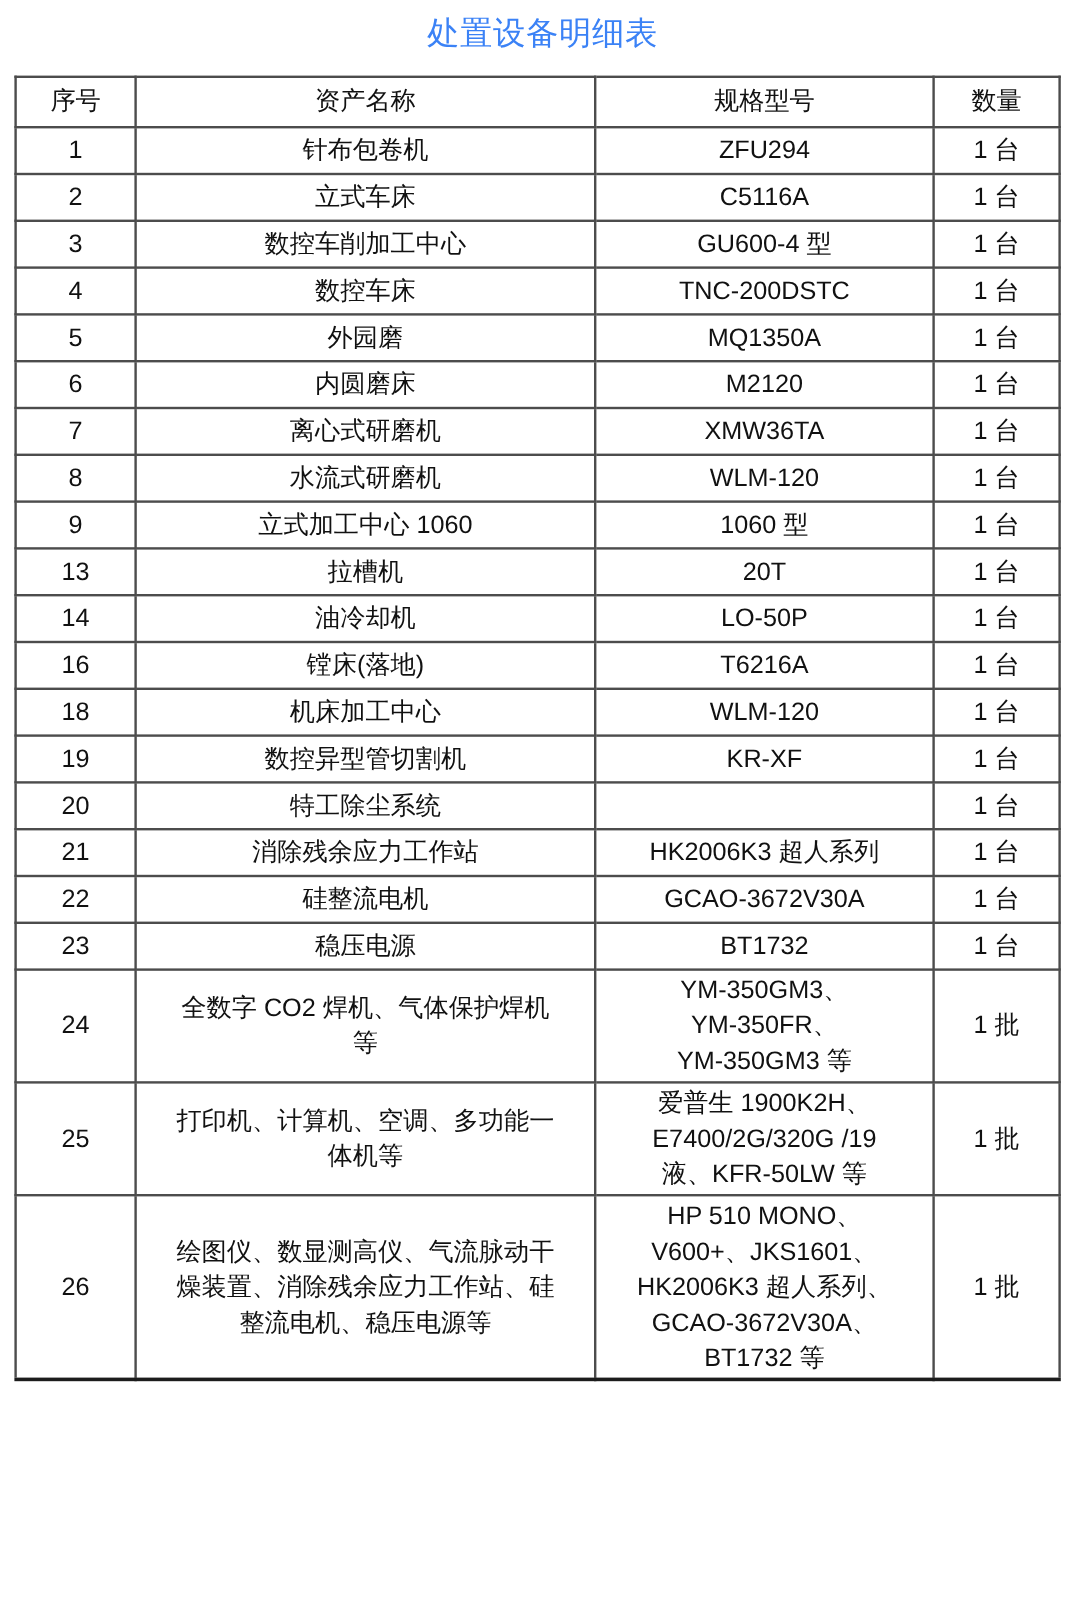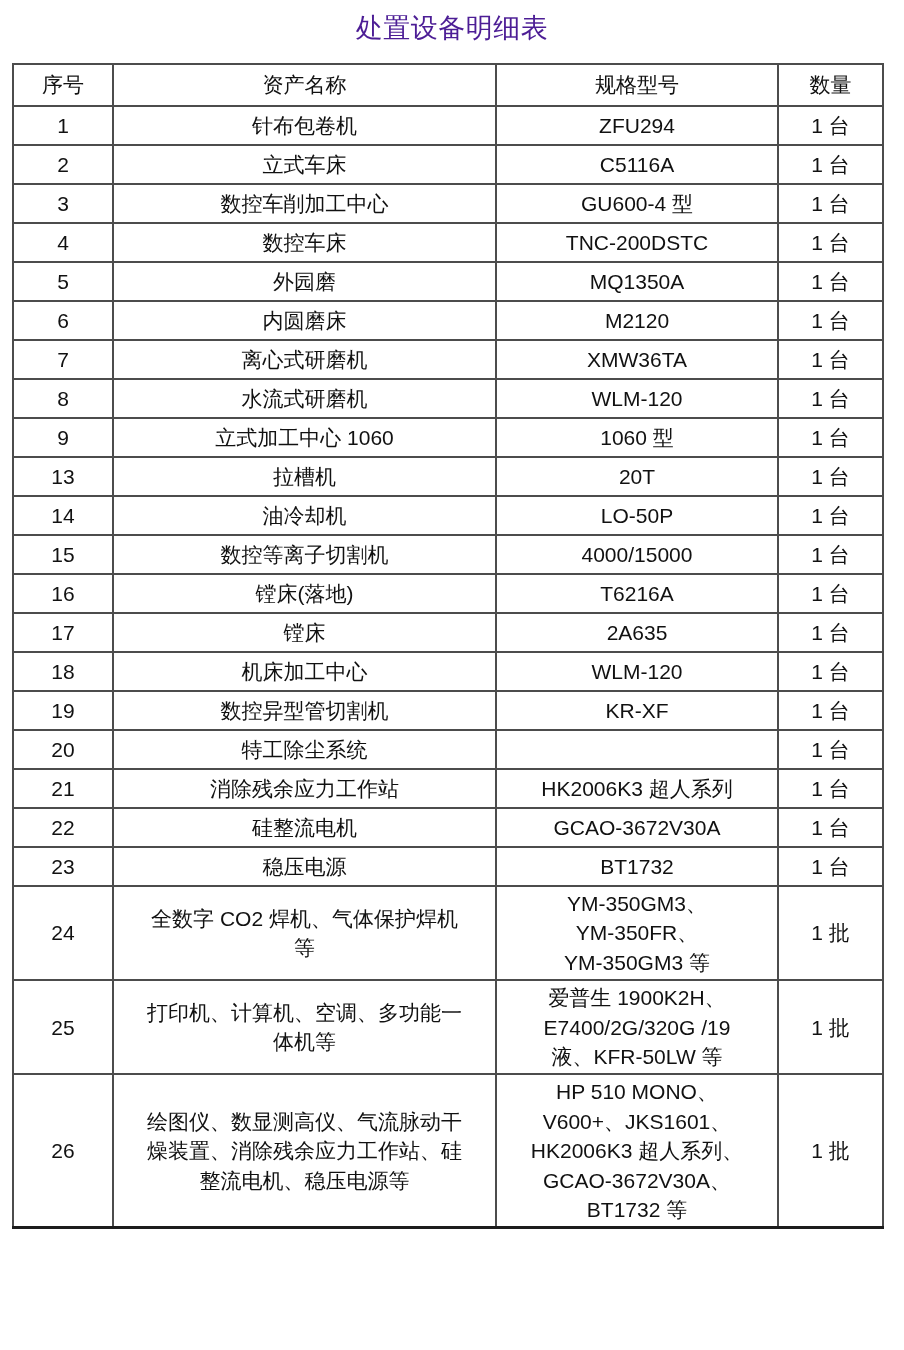--- a/index.html
+++ b/index.html
@@ -12,21 +12,21 @@
     min-height: 1350px;
     font-family: "Liberation Sans", "DejaVu Sans", sans-serif;
     color: #111111;
   }
   .page-title {
     margin: 10px 0 17px 0;
     text-align: center;
     font-size: 27px;
     font-weight: 500;
     letter-spacing: 0.5px;
-    color: #4c1d95;
+    color: #3b82f6;
   }
   table.equipment-table {
     border-collapse: collapse;
     table-layout: fixed;
     width: 870px;
     margin-left: 12px;
     border: 2px solid #1c1c1c;
     border-bottom-width: 3px;
   }
   .equipment-table th,
@@ -132,35 +132,23 @@
           <td class="c-spec">20T</td>
           <td class="c-qty">1 台</td>
         </tr>
         <tr>
           <td class="c-no">14</td>
           <td class="c-name">油冷却机</td>
           <td class="c-spec">LO-50P</td>
           <td class="c-qty">1 台</td>
         </tr>
         <tr>
-          <td class="c-no">15</td>
-          <td class="c-name">数控等离子切割机</td>
-          <td class="c-spec">4000/15000</td>
-          <td class="c-qty">1 台</td>
-        </tr>
-        <tr>
           <td class="c-no">16</td>
           <td class="c-name">镗床(落地)</td>
           <td class="c-spec">T6216A</td>
-          <td class="c-qty">1 台</td>
-        </tr>
-        <tr>
-          <td class="c-no">17</td>
-          <td class="c-name">镗床</td>
-          <td class="c-spec">2A635</td>
           <td class="c-qty">1 台</td>
         </tr>
         <tr>
           <td class="c-no">18</td>
           <td class="c-name">机床加工中心</td>
           <td class="c-spec">WLM-120</td>
           <td class="c-qty">1 台</td>
         </tr>
         <tr>
           <td class="c-no">19</td>

